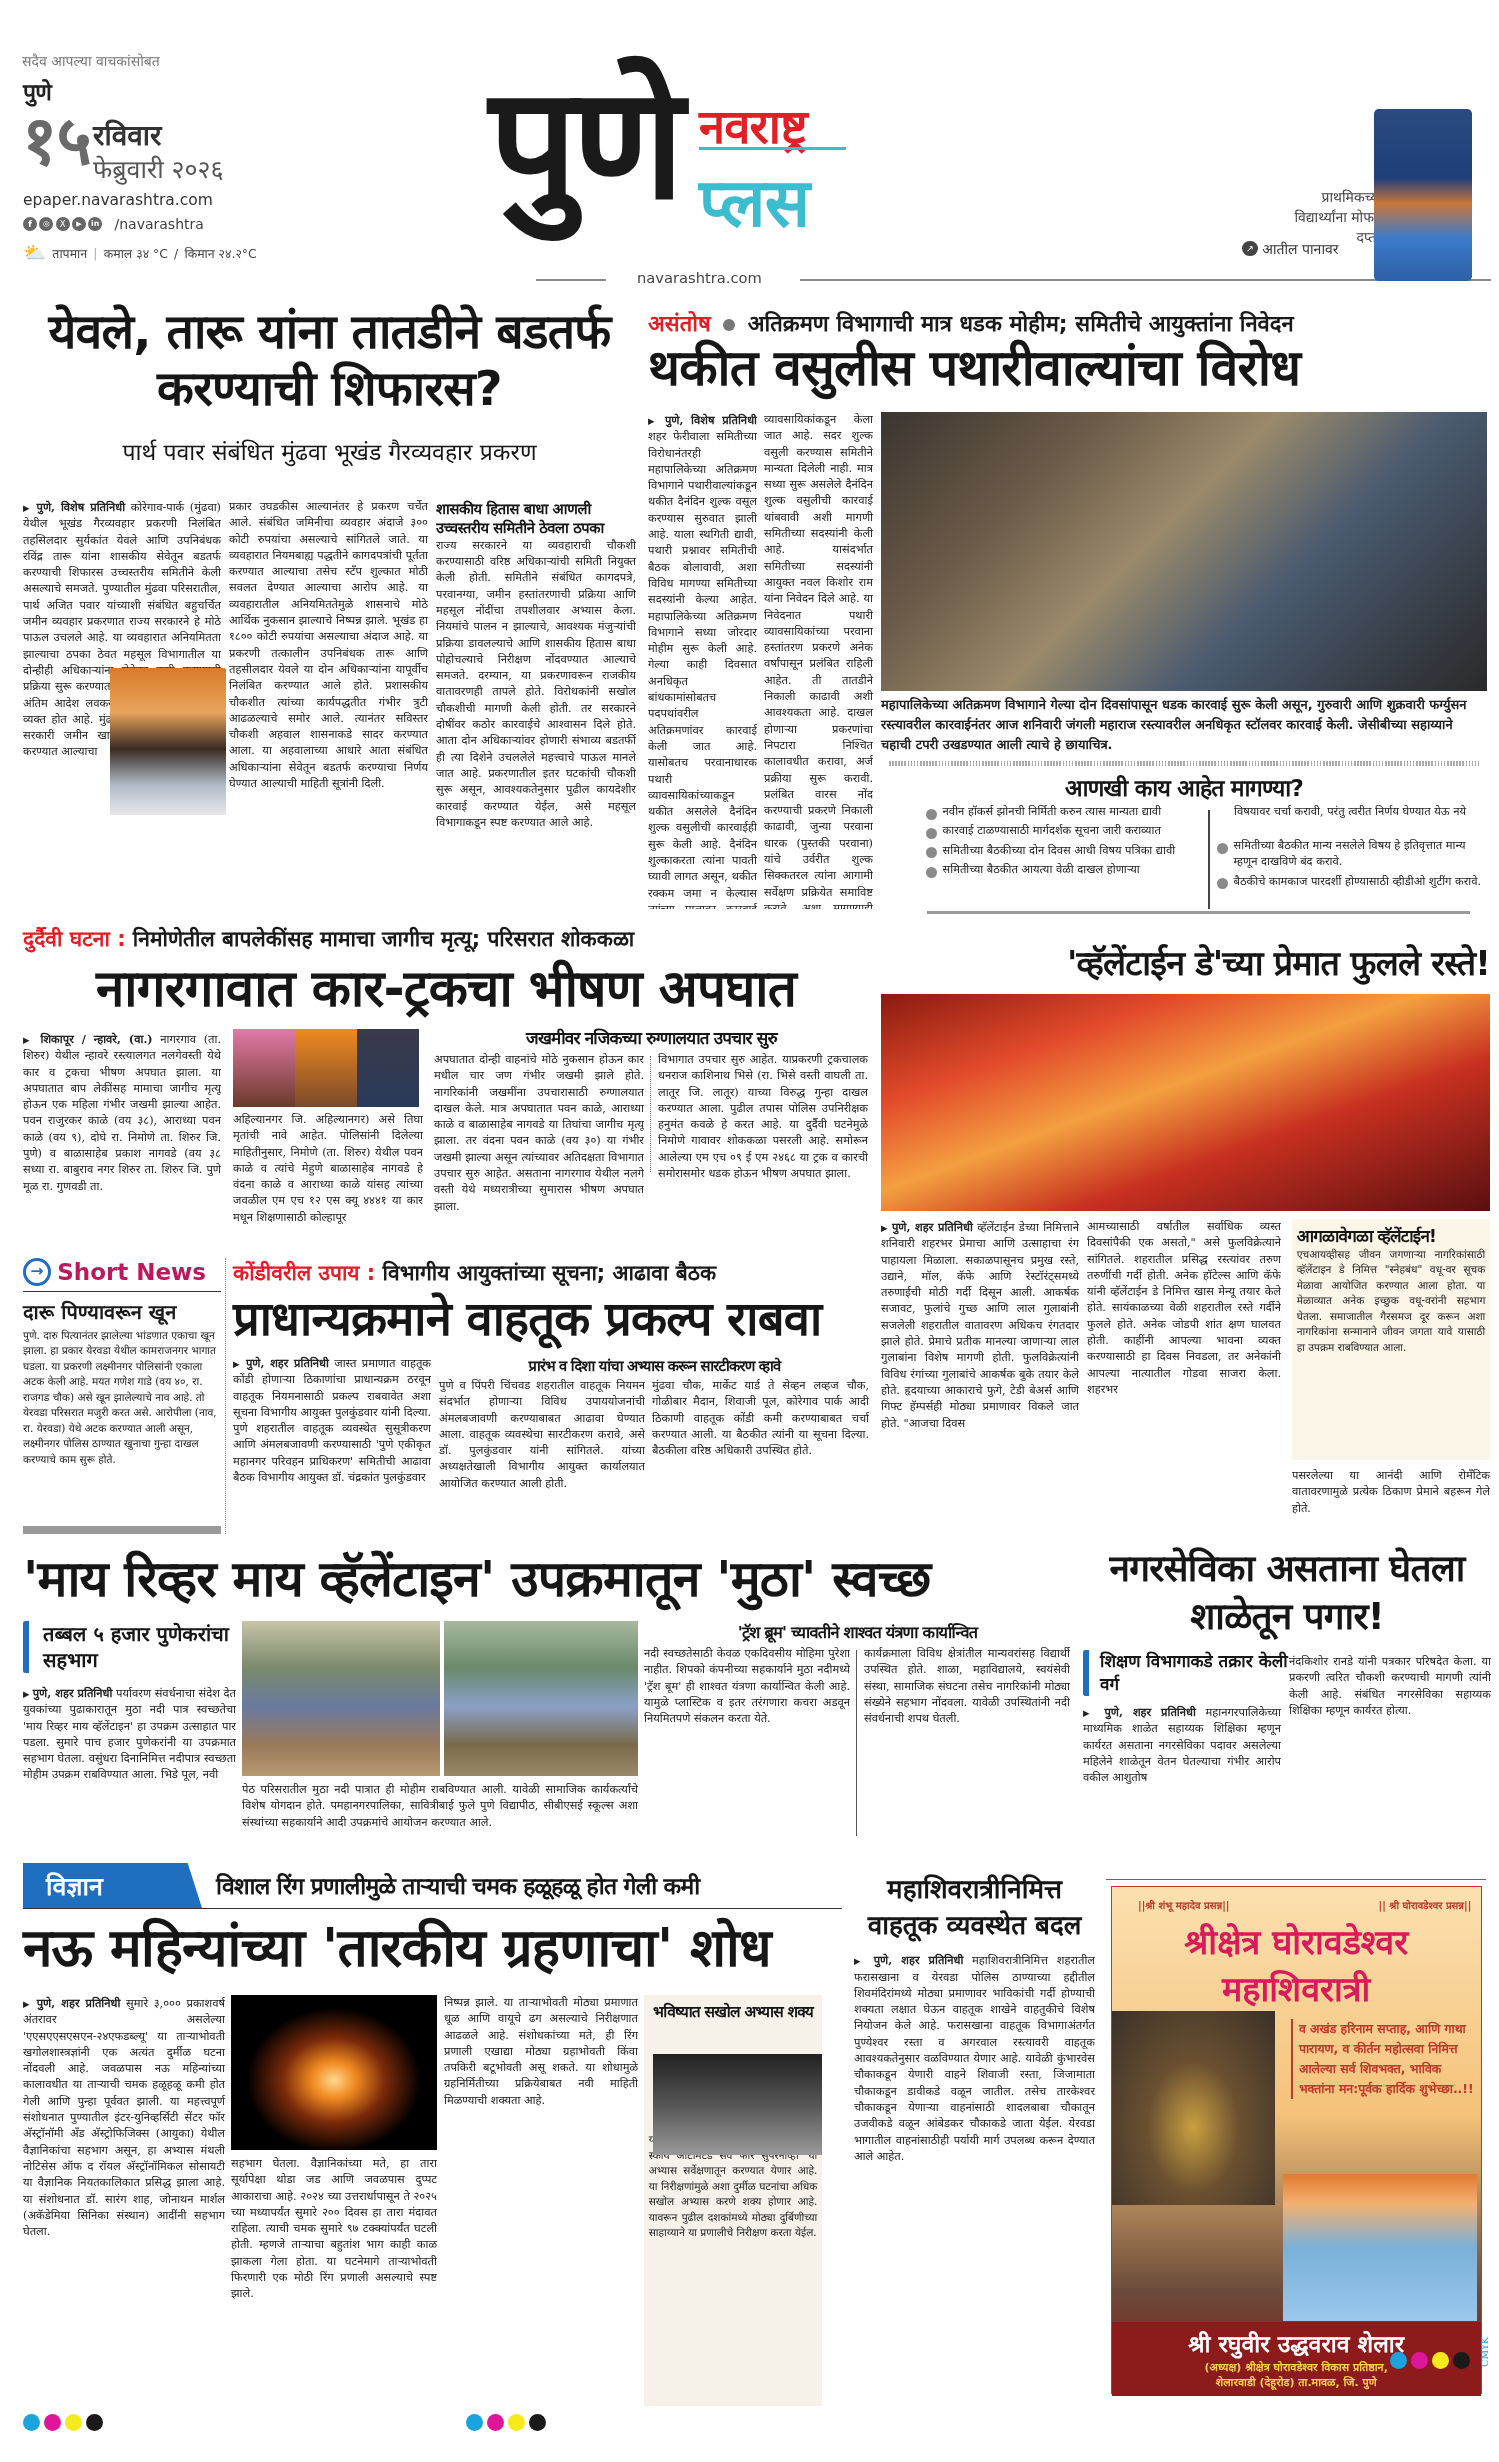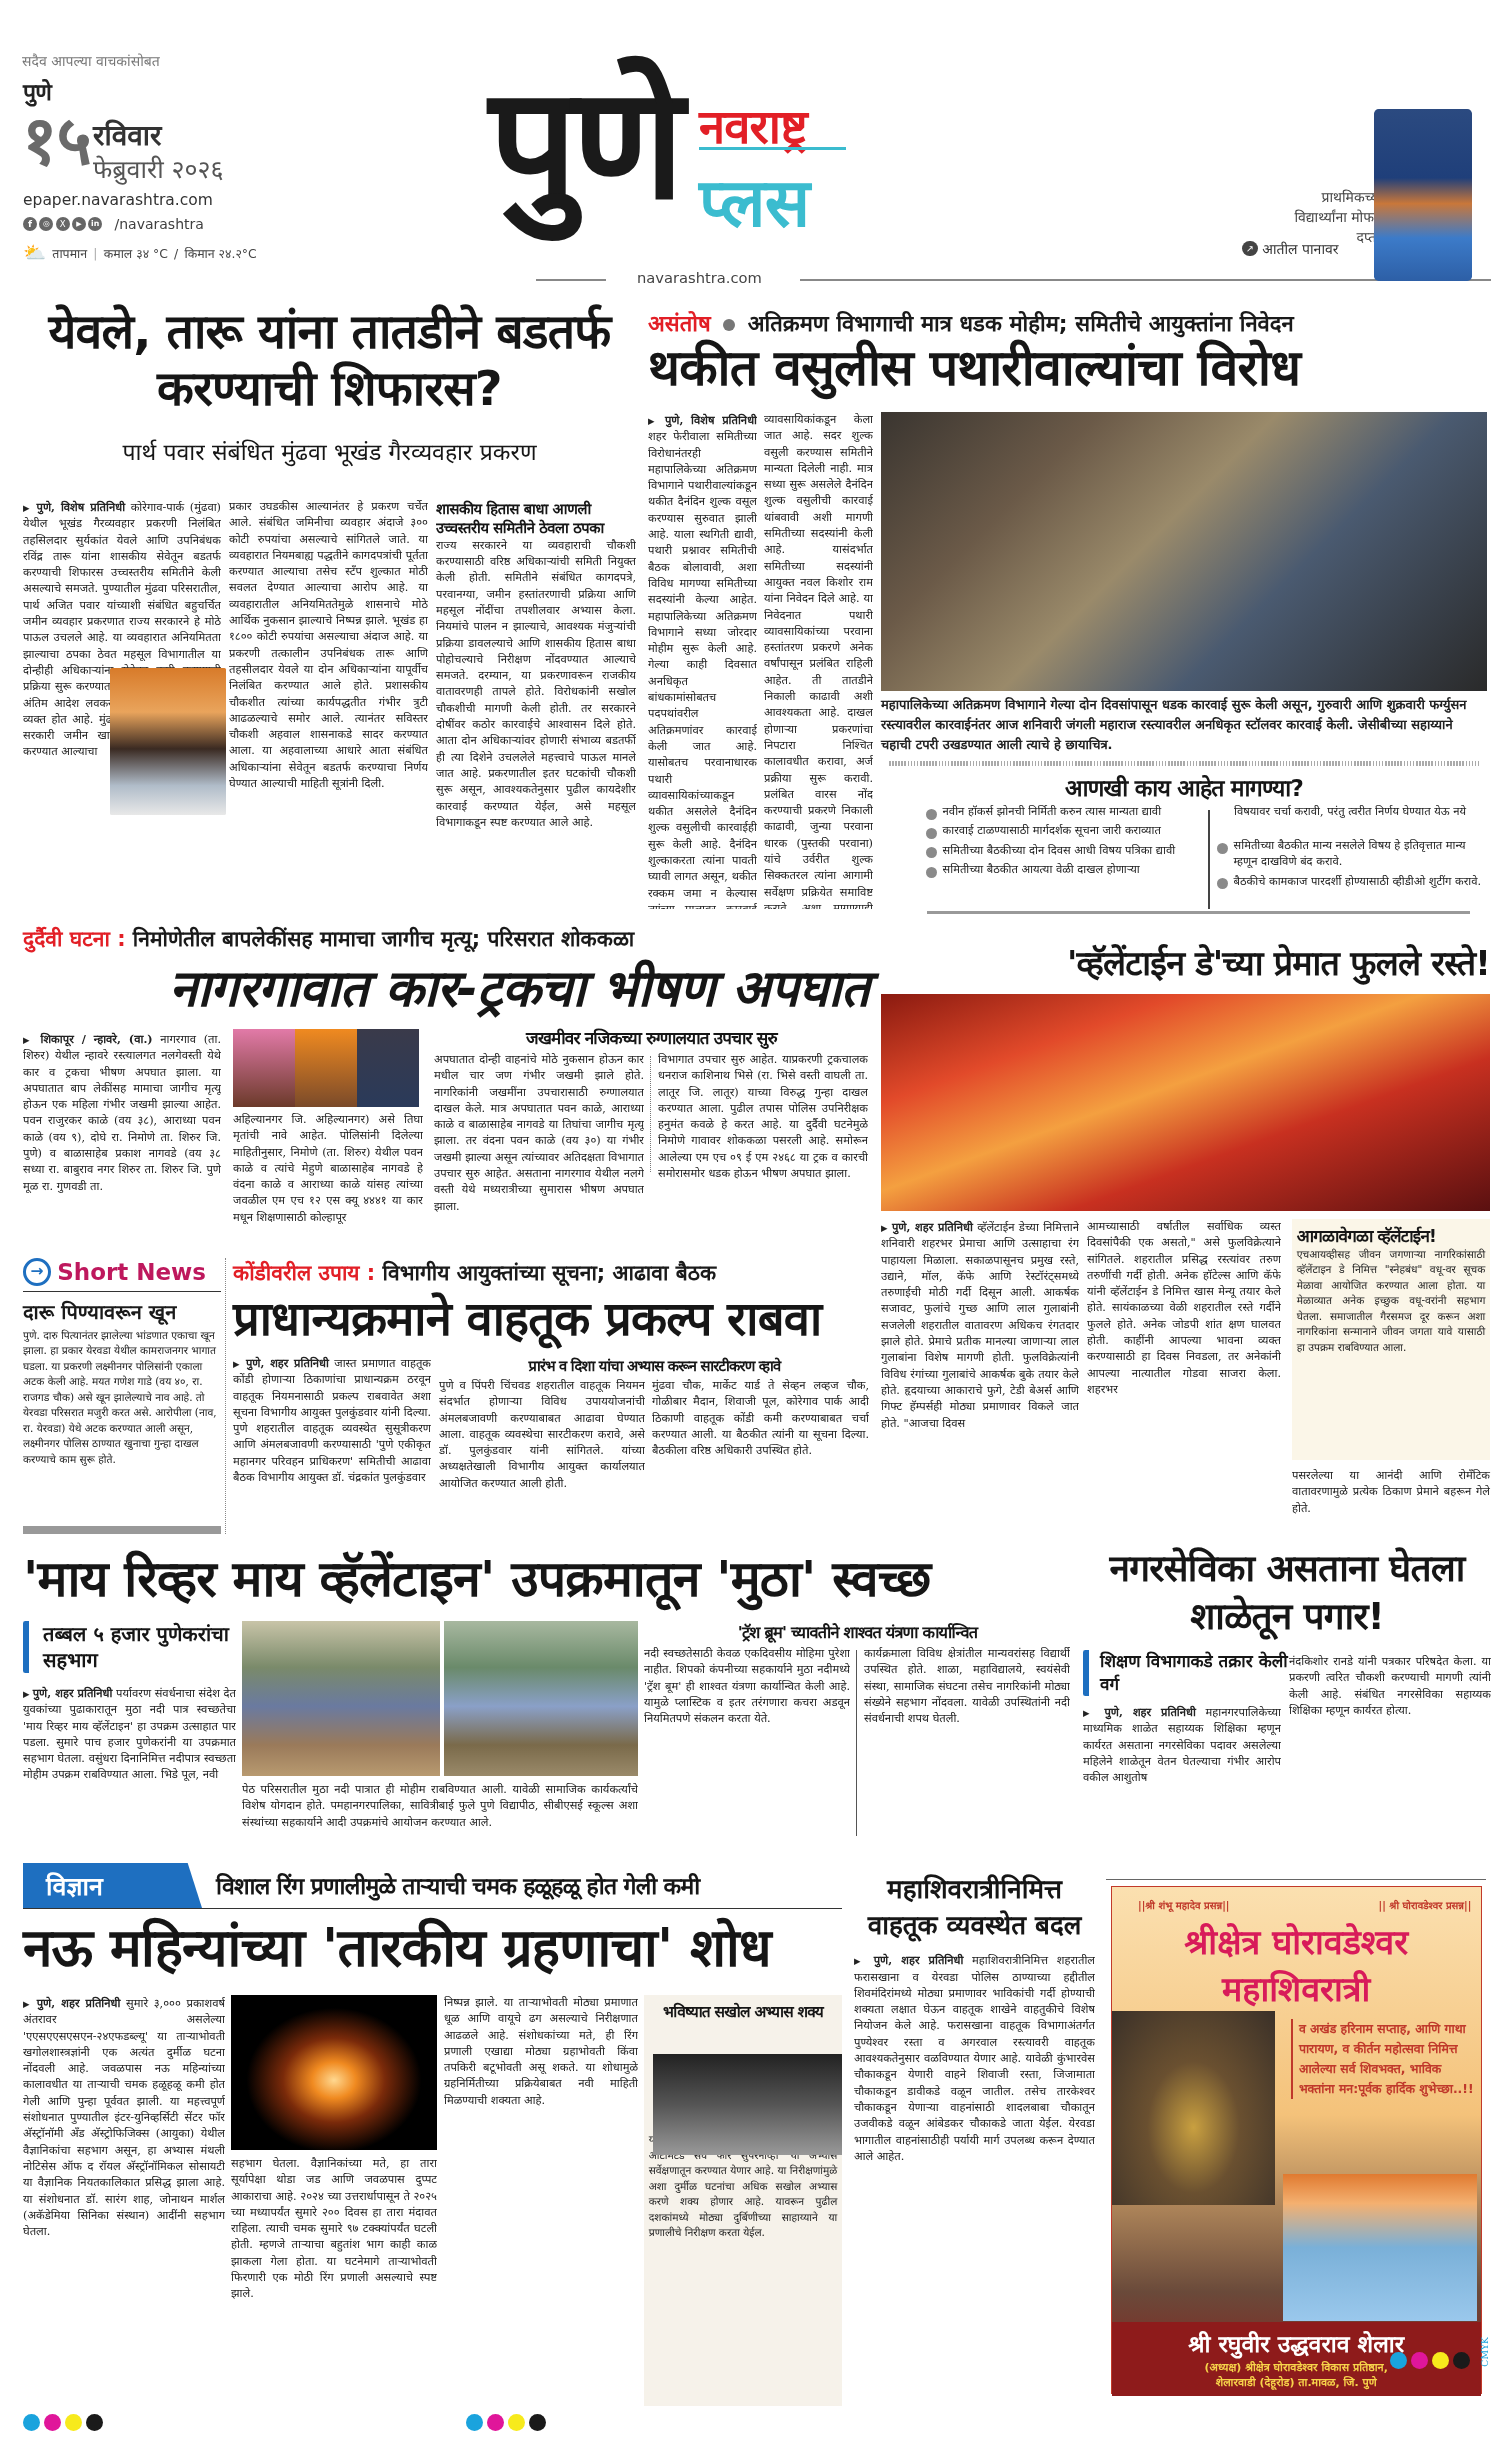--- a/index.html
+++ b/index.html
@@ -106,21 +106,21 @@
     <li>बैठकीचे कामकाज पारदर्शी होण्यासाठी व्हीडीओ शुटींग करावे.</li>
   </ul>
   <div class="abs" style="left:279px;top:604px;width:543px;height:3.1px;background:#999;"></div>
 </div>
 
 <div class="abs" style="left:23px;top:924px;width:846px;height:307px;">
   <div style="font-size:21px;font-weight:bold;white-space:nowrap;">
     <span class="kicker-red">दुर्दैवी घटना :</span>
     <span>निमोणेतील बापलेकींसह मामाचा जागीच मृत्यू; परिसरात शोककळा</span>
   </div>
-  <div class="hl" style="font-size:51px;line-height:73px;text-align:right;font-style:italic;">नागरगावात कार-ट्रकचा भीषण अपघात</div>
+  <div class="hl" style="font-size:51px;line-height:73px;text-align:center;">नागरगावात कार-ट्रकचा भीषण अपघात</div>
   <div class="abs col-text" style="left:0;top:107px;width:198px;height:198px;overflow:hidden;">
     <p><span class="lead">शिकापूर / न्हावरे, (वा.)</span> <span>नागरगाव (ता. शिरुर) येथील न्हावरे रस्त्यालगत नलगेवस्ती येथे कार व ट्रकचा भीषण अपघात झाला. या अपघातात बाप लेकींसह मामाचा जागीच मृत्यू होऊन एक महिला गंभीर जखमी झाल्या आहेत. पवन राजुरकर काळे (वय ३८), आराध्या पवन काळे (वय ९), दोघे रा. निमोणे ता. शिरुर जि. पुणे) व बाळासाहेब प्रकाश नागवडे (वय ३८ सध्या रा. बाबुराव नगर शिरुर ता. शिरुर जि. पुणे मूळ रा. गुणवडी ता.</span></p>
   </div>
   <div class="photo" style="left:210px;top:105px;width:186px;height:78px;display:flex;">
     <div style="flex:1;background:linear-gradient(180deg,#e27aa8,#6b3a2a);"></div>
     <div style="flex:1;background:linear-gradient(180deg,#f08a20,#7a4a2a);"></div>
     <div style="flex:1;background:linear-gradient(180deg,#3a3a4a,#2a3a5a);"></div>
   </div>
   <div class="abs col-text" style="left:210px;top:188px;width:190px;height:116px;overflow:hidden;">अहिल्यानगर जि. अहिल्यानगर) असे तिघा मृतांची नावे आहेत. पोलिसांनी दिलेल्या माहितीनुसार, निमोणे (ता. शिरुर) येथील पवन काळे व त्यांचे मेहुणे बाळासाहेब नागवडे हे वंदना काळे व आराध्या काळे यांसह त्यांच्या जवळील एम एच १२ एस क्यू ४४४१ या कार मधून शिक्षणासाठी कोल्हापूर</div>
   <div class="abs hl" style="left:411px;top:102px;width:435px;text-align:center;font-size:17px;">जखमीवर नजिकच्या रुग्णालयात उपचार सुरु</div>
@@ -201,21 +201,21 @@
     <div style="background:#1e6fc0;color:#fff;font-size:25px;font-weight:bold;padding:4.7px 23px;width:179px;box-sizing:border-box;clip-path:polygon(0 0,92% 0,100% 100%,0 100%);">विज्ञान</div>
     <div class="hl" style="font-size:23px;padding:6.2px 0 0 14px;white-space:nowrap;">विशाल रिंग प्रणालीमुळे ताऱ्याची चमक हळूहळू होत गेली कमी</div>
   </div>
   <div class="hl" style="font-size:53px;line-height:78px;">नऊ महिन्यांच्या 'तारकीय ग्रहणाचा' शोध</div>
   <div class="abs col-text" style="left:0;top:132px;width:202px;height:411px;overflow:hidden;">
     <p><span class="lead">पुणे, शहर प्रतिनिधी</span> <span>सुमारे ३,००० प्रकाशवर्ष अंतरावर असलेल्या 'एएसएएसएसएन-२४एफडब्ल्यू' या ताऱ्याभोवती खगोलशास्त्रज्ञांनी एक अत्यंत दुर्मीळ घटना नोंदवली आहे. जवळपास नऊ महिन्यांच्या कालावधीत या ताऱ्याची चमक हळूहळू कमी होत गेली आणि पुन्हा पूर्ववत झाली. या महत्त्वपूर्ण संशोधनात पुण्यातील इंटर-युनिव्हर्सिटी सेंटर फॉर अ‍ॅस्ट्रॉनॉमी अँड अ‍ॅस्ट्रोफिजिक्स (आयुका) येथील वैज्ञानिकांचा सहभाग असून, हा अभ्यास मंथली नोटिसेस ऑफ द रॉयल अ‍ॅस्ट्रॉनॉमिकल सोसायटी या वैज्ञानिक नियतकालिकात प्रसिद्ध झाला आहे. या संशोधनात डॉ. सारंग शाह, जोनाथन मार्शल (अकॅडेमिया सिनिका संस्थान) आदींनी सहभाग घेतला.</span></p>
   </div>
   <div class="photo" style="left:208px;top:132px;width:206px;height:155px;background:radial-gradient(ellipse at 50% 55%,#ffd890 0%,#f08a20 15%,#7a2a0a 35%,#000 60%);"></div>
   <div class="abs col-text" style="left:208px;top:293px;width:206px;height:250px;overflow:hidden;">सहभाग घेतला. वैज्ञानिकांच्या मते, हा तारा सूर्यापेक्षा थोडा जड आणि जवळपास दुप्पट आकाराचा आहे. २०२४ च्या उत्तरार्धापासून ते २०२५ च्या मध्यापर्यंत सुमारे २०० दिवस हा तारा मंदावत राहिला. त्याची चमक सुमारे ९७ टक्क्यांपर्यंत घटली होती. म्हणजे ताऱ्याचा बहुतांश भाग काही काळ झाकला गेला होता. या घटनेमागे ताऱ्याभोवती फिरणारी एक मोठी रिंग प्रणाली असल्याचे स्पष्ट झाले.</div>
   <div class="abs col-text" style="left:421px;top:132px;width:194px;height:411px;overflow:hidden;">निष्पन्न झाले. या ताऱ्याभोवती मोठ्या प्रमाणात धूळ आणि वायूचे ढग असल्याचे निरीक्षणात आढळले आहे. संशोधकांच्या मते, ही रिंग प्रणाली एखाद्या मोठ्या ग्रहाभोवती किंवा तपकिरी बटूभोवती असू शकते. या शोधामुळे ग्रहनिर्मितीच्या प्रक्रियेबाबत नवी माहिती मिळण्याची शक्यता आहे.</div>
-  <div class="abs" style="left:621px;top:132px;width:198px;height:411px;overflow:hidden;background:#f6f2ea;padding:4.7px;box-sizing:border-box;">
+  <div class="abs" style="left:621px;top:132px;width:178px;height:411px;overflow:hidden;background:#f6f2ea;padding:4.7px;box-sizing:border-box;">
     <div class="hl" style="font-size:15.5px;text-align:center;">भविष्यात सखोल अभ्यास शक्य</div>
     <div class="photo" style="left:4.7px;top:28px;width:189px;height:101px;position:relative;margin:4.7px 0;background:linear-gradient(180deg,#222 0%,#555 50%,#999 100%);"></div>
     <div class="col-text" style="font-size:10.5px;line-height:15.5px;">या तारकीय ग्रहणाचा पुढील अभ्यास 'ऑल-स्काय ऑटोमेटेड सर्वे फॉर सुपरनोव्हा' या अभ्यास सर्वेक्षणातून करण्यात येणार आहे. या निरीक्षणांमुळे अशा दुर्मीळ घटनांचा अधिक सखोल अभ्यास करणे शक्य होणार आहे. यावरून पुढील दशकांमध्ये मोठ्या दुर्बिणीच्या साहाय्याने या प्रणालीचे निरीक्षण करता येईल.</div>
   </div>
 </div>
 
 <div class="abs" style="left:854px;top:1871px;width:241px;height:528px;">
   <div class="hl" style="font-size:26px;line-height:36px;text-align:center;letter-spacing:0;">महाशिवरात्रीनिमित्त वाहतूक व्यवस्थेत बदल</div>
   <div class="col-text" style="margin-top:9.3px;height:450px;overflow:hidden;">
     <p><span class="lead">पुणे, शहर प्रतिनिधी</span> <span>महाशिवरात्रीनिमित्त शहरातील फरासखाना व येरवडा पोलिस ठाण्याच्या हद्दीतील शिवमंदिरांमध्ये मोठ्या प्रमाणावर भाविकांची गर्दी होण्याची शक्यता लक्षात घेऊन वाहतूक शाखेने वाहतुकीचे विशेष नियोजन केले आहे. फरासखाना वाहतूक विभागाअंतर्गत पुण्येश्वर रस्ता व अगरवाल रस्त्यावरी वाहतूक आवश्यकतेनुसार वळविण्यात येणार आहे. यावेळी कुंभारवेस चौकाकडून येणारी वाहने शिवाजी रस्ता, जिजामाता चौकाकडून डावीकडे वळून जातील. तसेच तारकेश्वर चौकाकडून येणाऱ्या वाहनांसाठी शादलबाबा चौकातून उजवीकडे वळून आंबेडकर चौकाकडे जाता येईल. येरवडा भागातील वाहनांसाठीही पर्यायी मार्ग उपलब्ध करून देण्यात आले आहेत.</span></p>

